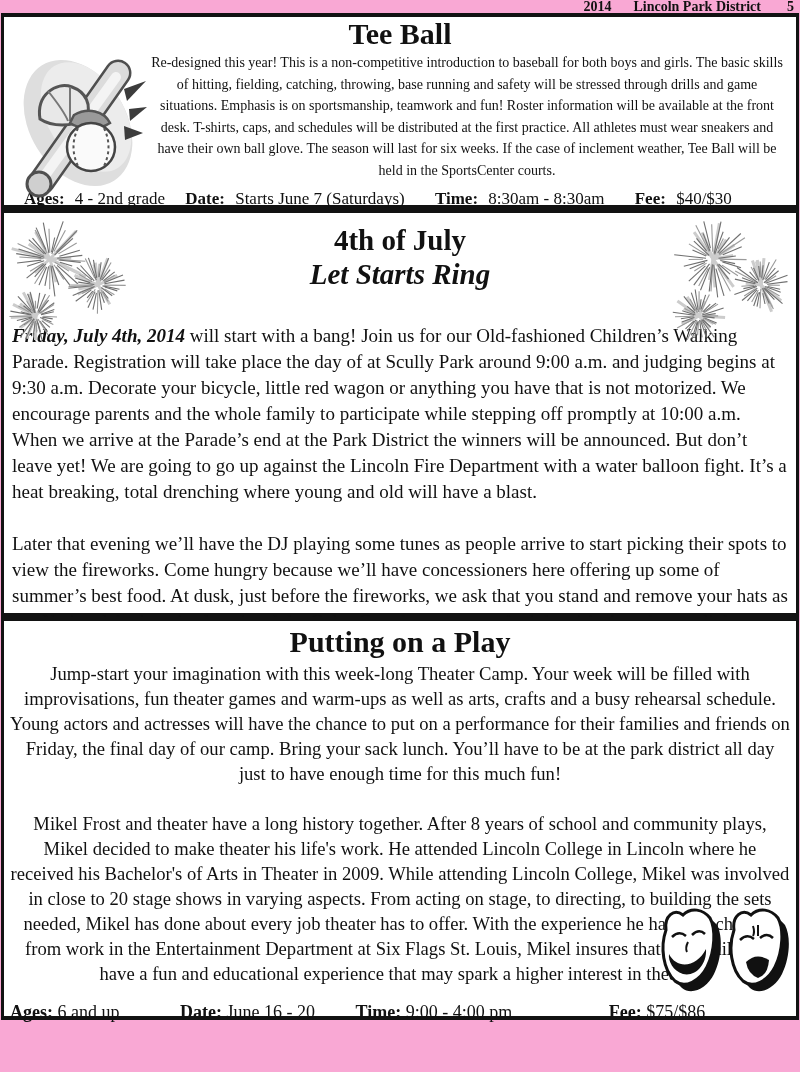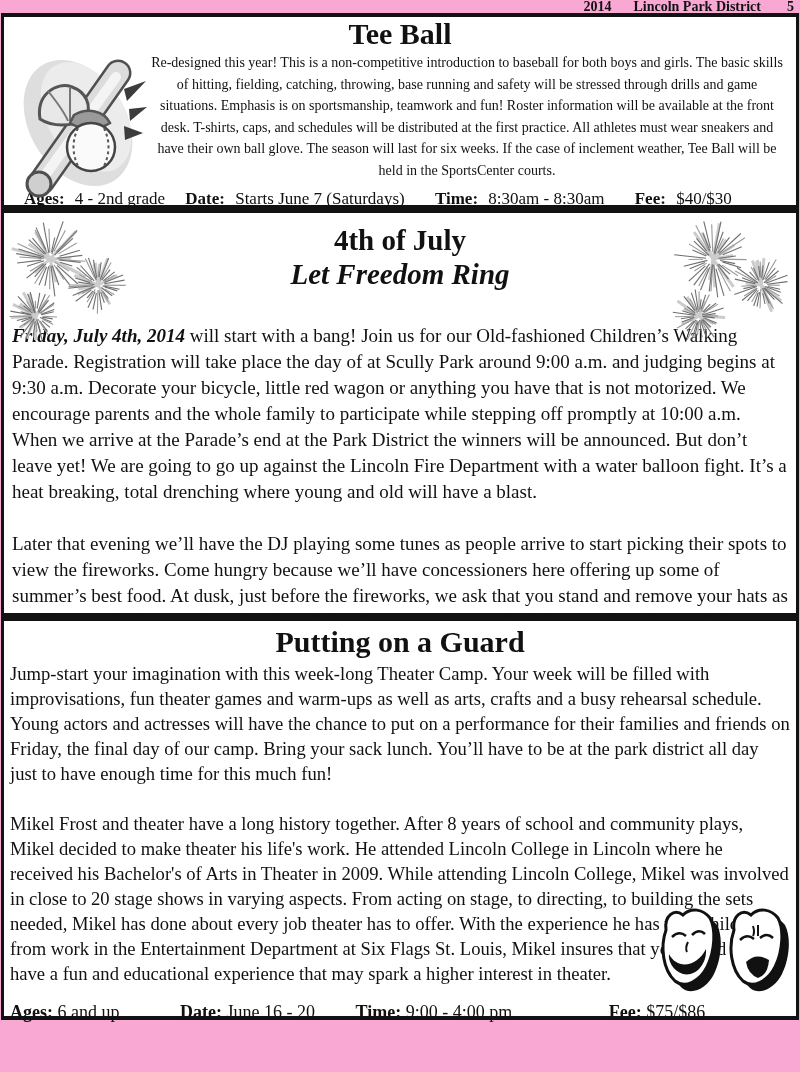--- a/index.html
+++ b/index.html
@@ -31,21 +31,21 @@
   .fw-right{right:2px;}
   .jl-title{text-align:center;font-weight:bold;font-size:29px;line-height:34px;margin-top:10px;}
   .jl-subtitle{text-align:center;font-weight:bold;font-style:italic;font-size:29px;line-height:34px;}
   .jl-text{margin:32px 8px 0 8px;font-size:19px;line-height:26px;}
   .jl-text p{margin:0 0 26px 0;}
   .jl-lead{font-weight:bold;font-style:italic;}
 
   
   .box-play{height:403px;}
   .pl-title{text-align:center;font-weight:bold;font-size:30px;line-height:34px;margin:4px 0 2px 0;}
-  .pl-text{margin:0 6px 0 6px;font-size:18.6px;line-height:25px;}
+  .pl-text{margin:0 6px 0 6px;font-size:18.6px;line-height:25px;text-align:center;}
   .pl-text p{margin:0 0 25px 0;}
   .pl-text p:last-child{margin-bottom:0;}
   .pl-info{margin:14px 6px 0 6px;font-size:18px;line-height:24px;}
   .pl-info b{font-weight:bold;}
   .p1{margin-right:56px;} .p2{margin-right:36px;} .p3{margin-right:92px;} .p4{margin-right:6px;}
   .masks{position:absolute;right:4px;bottom:2px;width:140px;height:110px;}
 </style>
 </head>
 <body>
 
@@ -362,29 +362,29 @@
         <line x1="30.8" y1="92.6" x2="32.1" y2="82.2" stroke="#6f6f6f" stroke-width="1.1"></line>
         <line x1="32.0" y1="92.4" x2="36.6" y2="77.8" stroke="#6f6f6f" stroke-width="1.1"></line>
         <line x1="32.2" y1="94.4" x2="40.4" y2="77.5" stroke="#9a9a9a" stroke-width="1.1"></line>
         <line x1="33.6" y1="95.2" x2="41.2" y2="87.1" stroke="#6f6f6f" stroke-width="1.1"></line>
         <line x1="35.0" y1="95.2" x2="47.1" y2="86.1" stroke="#6f6f6f" stroke-width="1.1"></line>
         <line x1="32.8" y1="97.2" x2="49.0" y2="87.1" stroke="#9a9a9a" stroke-width="1.1"></line>
         <line x1="33.3" y1="98.0" x2="54.6" y2="91.1" stroke="#6f6f6f" stroke-width="1.1"></line>
         <line x1="35.5" y1="98.2" x2="46.7" y2="96.6" stroke="#6f6f6f" stroke-width="1.1"></line>
       </svg>
     <div class="jl-title">4th of July</div>
-    <div class="jl-subtitle">Let Freedom Ring</div>
+    <div class="jl-subtitle">Let Starts Ring</div>
     <div class="jl-text">
       <p><span class="jl-lead">Friday, July 4th, 2014</span><span> will start with a bang!  Join us for our Old-fashioned Children’s Walking Parade. Registration will take place the day of at Scully Park around 9:00 a.m. and judging begins at 9:30 a.m. Decorate your bicycle, little red wagon or anything you have that is not motorized.  We encourage parents and the whole family to participate while stepping off promptly at 10:00 a.m.  When we arrive at the Parade’s end at the Park District the winners will be announced.  But don’t leave yet!  We are going to go up against the Lincoln Fire Department with a water balloon fight.  It’s a heat breaking, total drenching where young and old will have a blast.</span></p>
       <p>Later that evening we’ll have the DJ playing some tunes as people arrive to start picking their spots to view the fireworks. Come hungry because we’ll have concessioners here offering up some of summer’s best food.  At dusk, just before the fireworks, we ask that you stand and remove your hats as our National Anthem is played and the Color Guard are present. And then it’s time that we light up the sky with another dazzling display of fireworks</p>
     </div>
   </div>
 
   <div class="box box-play">
-    <div class="pl-title">Putting on a Guard</div>
+    <div class="pl-title">Putting on a Play</div>
     <div class="pl-text">
       <p>Jump-start your imagination with this week-long Theater Camp. Your week will be filled with improvisations, fun theater games and warm-ups as well as arts, crafts and a busy rehearsal schedule. Young actors and actresses will have the chance to put on a performance for their families and friends on Friday, the final day of our camp. Bring your sack lunch. You’ll have to be at the park district all day just to have enough time for this much fun!</p>
       <p>Mikel Frost and theater have a long history together. After 8 years of school and community plays, Mikel decided to make theater his life's work. He attended Lincoln College in Lincoln where he received his Bachelor's of Arts in Theater in 2009. While attending Lincoln College, Mikel was involved in close to 20 stage shows in varying aspects. From acting on stage, to directing, to building the sets needed, Mikel has done about every job theater has to offer. With the experience he has with children from work in the Entertainment Department at Six Flags St. Louis, Mikel insures that your child will have a fun and educational experience that may spark a higher interest in theater.</p>
     </div>
     <div class="pl-info">
       <div>
         <b>Ages:</b>
         <span class="p1">6 and up</span>
         <b>Date:</b>
         <span class="p2">June 16 - 20</span>

